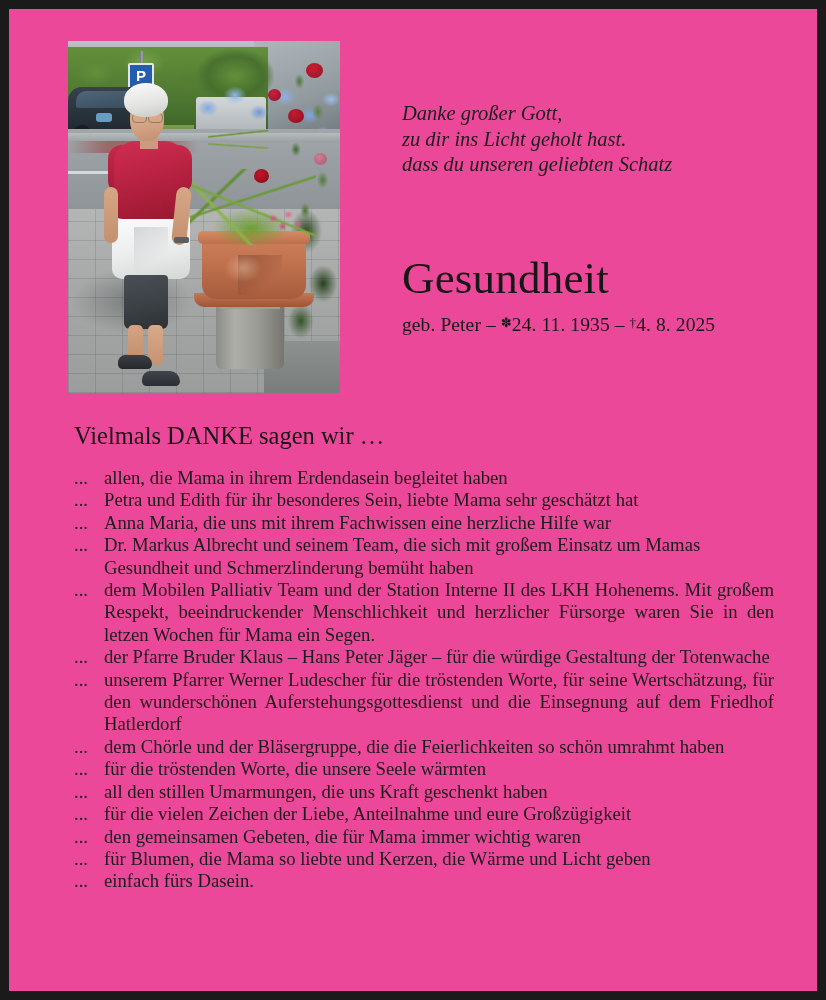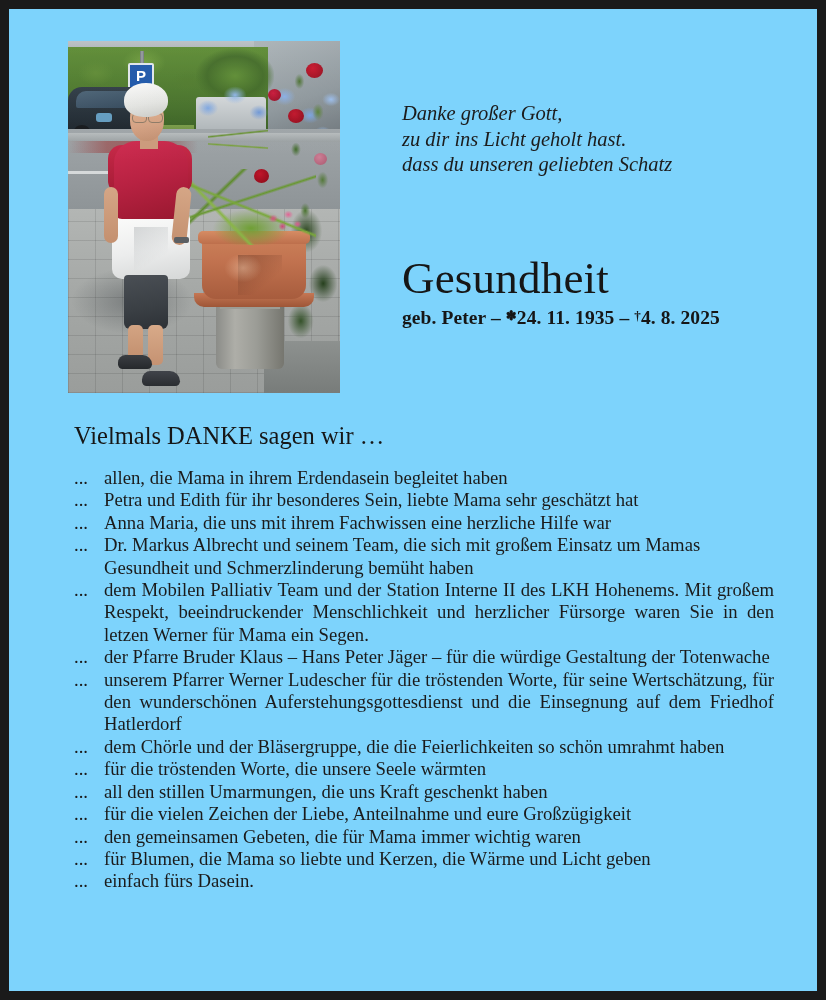--- a/index.html
+++ b/index.html
@@ -15,21 +15,21 @@
     box-sizing: border-box;
     overflow: hidden;
     font-family: "Liberation Serif", serif;
   }
   #sheet {
     position: absolute;
     left: 9px;
     top: 9px;
     width: 808px;
     height: 982px;
-    background: #7dd3fc;
+    background: #ec4899;
     overflow: hidden;
   }
 
   
   #photo {
     position: absolute;
     left: 59px;
     top: 32px;
     width: 272px;
     height: 352px;
@@ -327,22 +327,22 @@
     top: 246px;
     width: 380px;
     color: #161616;
   }
   .nm {
     font-size: 45px;
     line-height: 47px;
     letter-spacing: .2px;
   }
   #born {
-    margin-top: 5px;
-    font-weight: bold;
+    margin-top: 12px;
+    font-weight: normal;
     font-size: 19.5px;
     letter-spacing: .1px;
   }
   #born sup { font-size: 13px; vertical-align: 4px; }
 
   #danke {
     position: absolute;
     left: 65px;
     top: 413px;
     font-size: 24.5px;
@@ -468,21 +468,21 @@
 
     <div id="danke">Vielmals DANKE sagen wir …</div>
 
     <div id="list">
         <div class="item"><span class="dots">...</span><span class="body">allen, die Mama in ihrem Erdendasein begleitet haben</span></div>
         <div class="item"><span class="dots">...</span><span class="body">Petra und Edith für ihr besonderes Sein, liebte Mama sehr geschätzt hat</span></div>
         <div class="item"><span class="dots">...</span><span class="body">Anna Maria, die uns mit ihrem Fachwissen eine herzliche Hilfe war</span></div>
         <div class="item"><span class="dots">...</span><span class="body">Dr. Markus Albrecht und seinem Team, die sich mit großem Einsatz um Mamas Gesundheit und Schmerzlinderung bemüht haben</span></div>
         <div class="item just">
           <span class="dots">...</span>
-          <span class="body">dem Mobilen Palliativ Team und der Station Interne II des LKH Hohenems. Mit großem Respekt, beeindruckender Menschlichkeit und herzlicher Fürsorge waren Sie in den letzen Werner für Mama ein Segen.</span>
+          <span class="body">dem Mobilen Palliativ Team und der Station Interne II des LKH Hohenems. Mit großem Respekt, beeindruckender Menschlichkeit und herzlicher Fürsorge waren Sie in den letzen Wochen für Mama ein Segen.</span>
         </div>
         <div class="item"><span class="dots">...</span><span class="body">der Pfarre Bruder Klaus – Hans Peter Jäger – für die würdige Gestaltung der Totenwache</span></div>
         <div class="item just">
           <span class="dots">...</span>
           <span class="body">unserem Pfarrer Werner Ludescher für die tröstenden Worte, für seine Wertschätzung, für den wunderschönen Auferstehungsgottesdienst und die Einsegnung auf dem Friedhof Hatlerdorf</span>
         </div>
         <div class="item just">
           <span class="dots">...</span>
           <span class="body">dem Chörle und der Bläsergruppe, die die Feierlichkeiten so schön umrahmt haben</span>
         </div>

